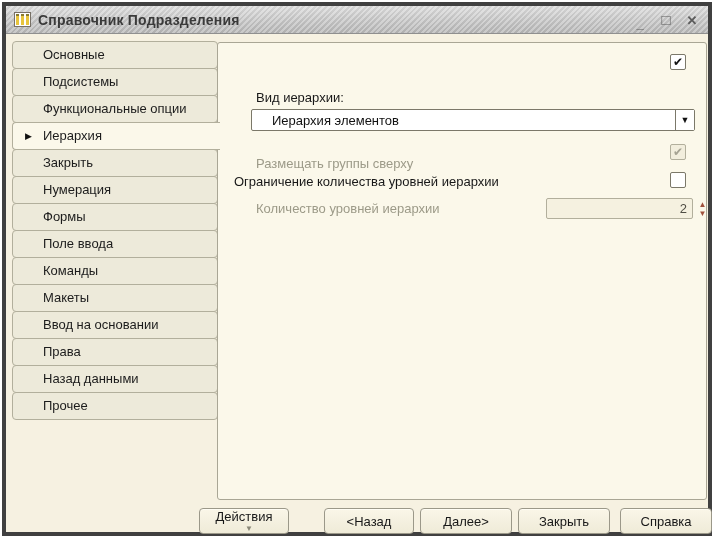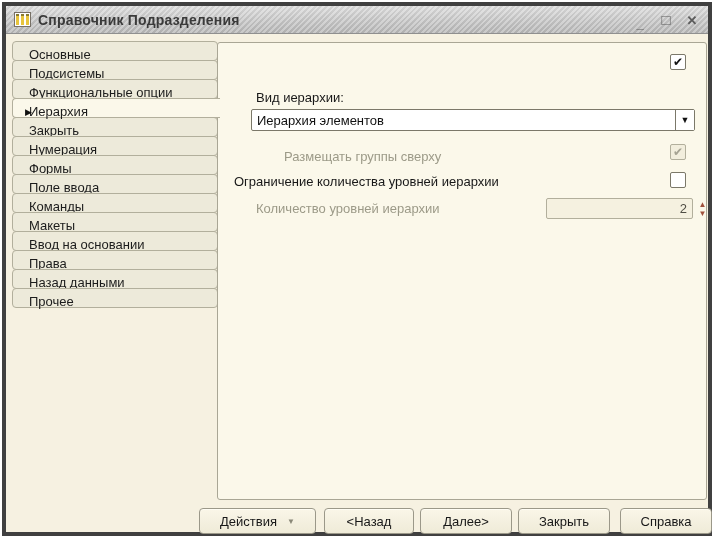--- a/index.html
+++ b/index.html
@@ -17,40 +17,40 @@
   .title-icon .bar { position:absolute; top:1px; bottom:1px; width:3px; background:#e7c43c; border-top:2px solid #8a7a2e; }
   .title-icon .b1 { left:1px; } .title-icon .b2 { left:6px; } .title-icon .b3 { left:11px; }
   .title-text { position:absolute; left:32px; top:6px; font-size:14px; font-weight:bold; color:#3a3a3a; letter-spacing:.2px; }
   .win-controls { position:absolute; right:8px; top:0; height:28px; display:flex; align-items:center; gap:10px; }
   .win-btn { width:16px; height:16px; display:flex; align-items:center; justify-content:center; color:#5c5c5c; font-size:13px; font-weight:bold; cursor:default; }
   .win-btn.min span { position:relative; top:3px; }
   .win-btn.max span { font-size:15px; position:relative; top:-1px; }
 
   
   .tabs { position:absolute; left:6px; top:36px; width:207px; }
-  .tab { position:relative; width:206px; height:20px; margin-top:-1px;
+  .tab { position:relative; width:206px; height:28px; margin-top:-1px;
     background:#edeada; border:1px solid #b2af9c; border-radius:4px;
-    font-size:13px; color:#1c1c1c; line-height:26px; padding-left:16px; cursor:default; }
+    font-size:13px; color:#1c1c1c; line-height:26px; padding-left:30px; cursor:default; }
   .tab.selected { width:208px; border-right:none; border-radius:4px 0 0 4px;
     background:#fbf8ea; z-index:3; }
   .tab .marker { position:absolute; left:12px; top:0; font-size:9px; color:#111; line-height:26px; }
 
   
   .panel { position:absolute; left:211px; top:36px; width:490px; height:458px;
     background:#fbf8ea; border:1px solid #a9a695; border-radius:3px; z-index:2; }
 
   .lbl { position:absolute; font-size:13px; color:#181818; white-space:nowrap; }
   .lbl.disabled { color:#9c9a88; }
 
   .cb { position:absolute; width:16px; height:16px; background:#ffffff; border:1px solid #7b7869; border-radius:2px;
     display:flex; align-items:center; justify-content:center; font-size:12px; color:#111; line-height:1; }
   .cb.disabled { background:#f2eedd; border-color:#b2af9c; color:#a5a292; }
 
   .combo { position:absolute; left:33px; top:66px; width:444px; height:22px; background:#ffffff;
-    border:1px solid #7b7869; border-radius:2px; display:flex; align-items:center; }
+    border:1px solid #7b7869; border-radius:2px; display:flex; align-items:center;padding-left:15px; }
   .combo-text { flex:1; font-size:13px; color:#111; padding-left:5px; }
   .combo-btn { width:19px; height:100%; border-left:1px solid #7b7869; background:#ffffff;
     display:flex; align-items:center; justify-content:center; font-size:9px; color:#111; }
 
   .spin-field { position:absolute; left:328px; top:155px; width:147px; height:21px; background:#f5f1e0;
     border:1px solid #b2af9c; border-radius:2px; font-size:13px; color:#4f4d44; text-align:right;
     line-height:19px; padding-right:5px; }
   .spin-arrows { position:absolute; left:479px; top:155px; width:11px; height:21px;
     display:flex; flex-direction:column; align-items:center; justify-content:center; }
   .spin-arrows span { font-size:8px; line-height:9px; color:#a0503c; }
@@ -115,38 +115,38 @@
 
     <div class="lbl" style="left:38px; top:47px;">Вид иерархии:</div>
 
     <div class="combo">
       <div class="combo-text">Иерархия элементов</div>
       <div class="combo-btn">
           <span>▼</span>
         </div>
     </div>
 
-    <div class="lbl disabled" style="left:38px; top:106px;margin-left:28px;">Размещать группы сверху</div>
+    <div class="lbl disabled" style="left:38px; top:113px;">Размещать группы сверху</div>
     <div class="cb disabled" style="left:452px; top:101px;">
       <span>✔</span>
     </div>
 
     <div class="lbl" style="left:16px; top:131px;">Ограничение количества уровней иерархии</div>
     <div class="cb" style="left:452px; top:129px;"></div>
 
     <div class="lbl disabled" style="left:38px; top:158px;text-align:center;">Количество уровней иерархии</div>
     <div class="spin-field">2</div>
     <div class="spin-arrows">
       <span>▲</span>
       <span>▼</span>
     </div>
 
   </div>
 
-  <div class="btn" style="left:193px; width:117px;">
+  <div class="btn" style="left:193px; width:90px;flex-direction:column;">
     <span>Действия</span>
     <span class="drop">▼</span>
   </div>
   <div class="btn" style="left:318px; width:90px;">&lt;Назад</div>
   <div class="btn" style="left:414px; width:92px;">Далее&gt;</div>
   <div class="btn" style="left:512px; width:92px;">Закрыть</div>
   <div class="btn" style="left:614px; width:92px;">Справка</div>
 
 </div>
 

